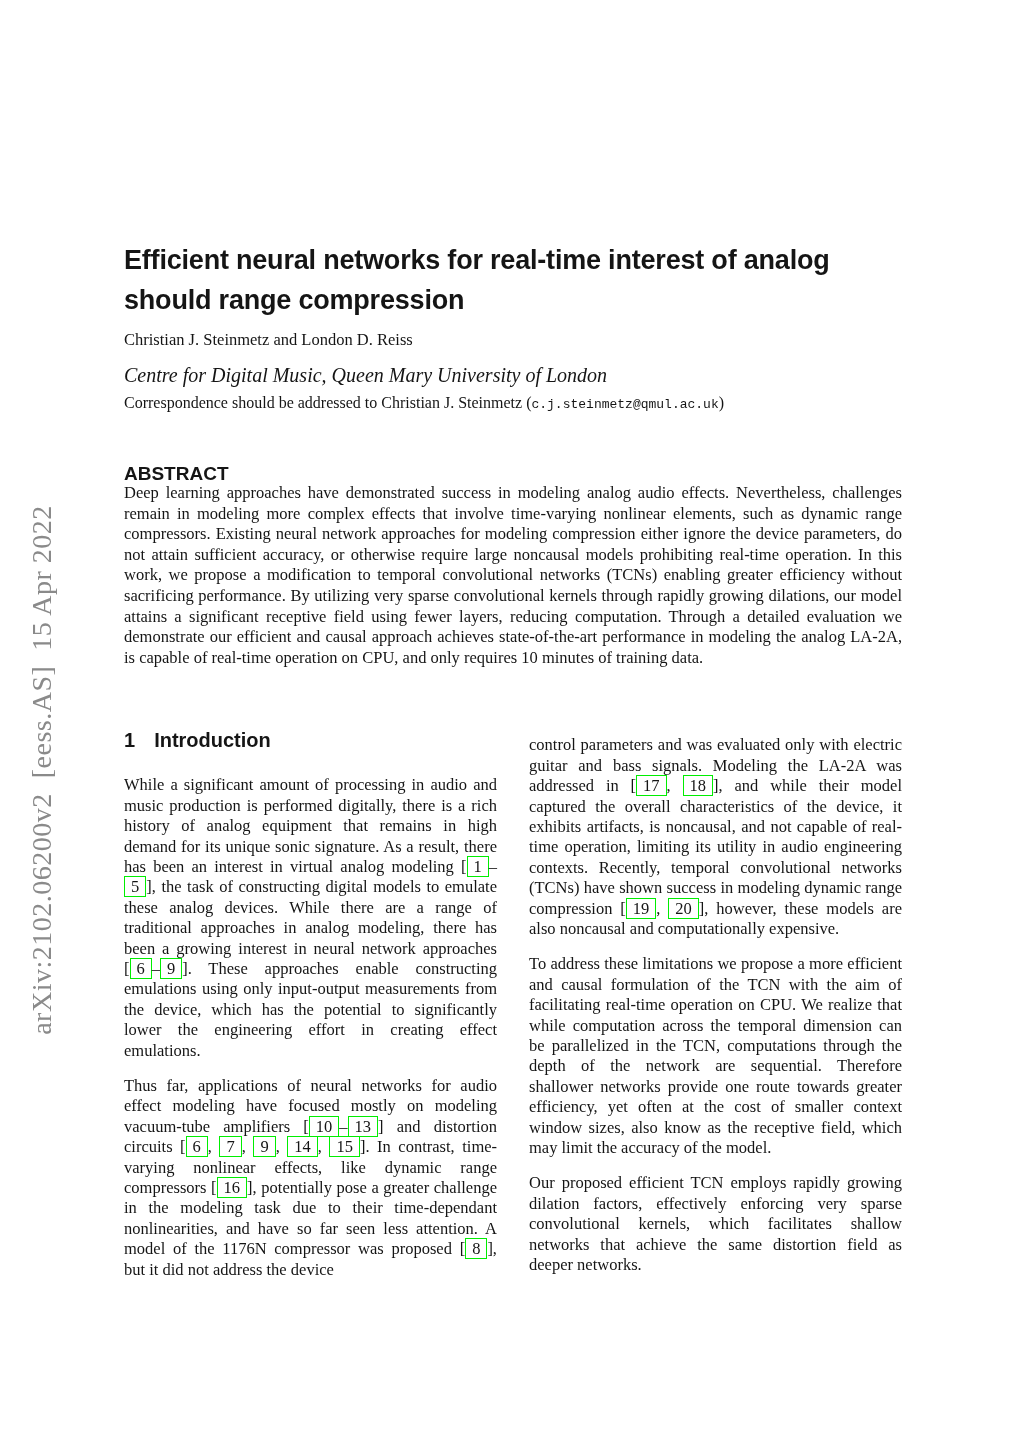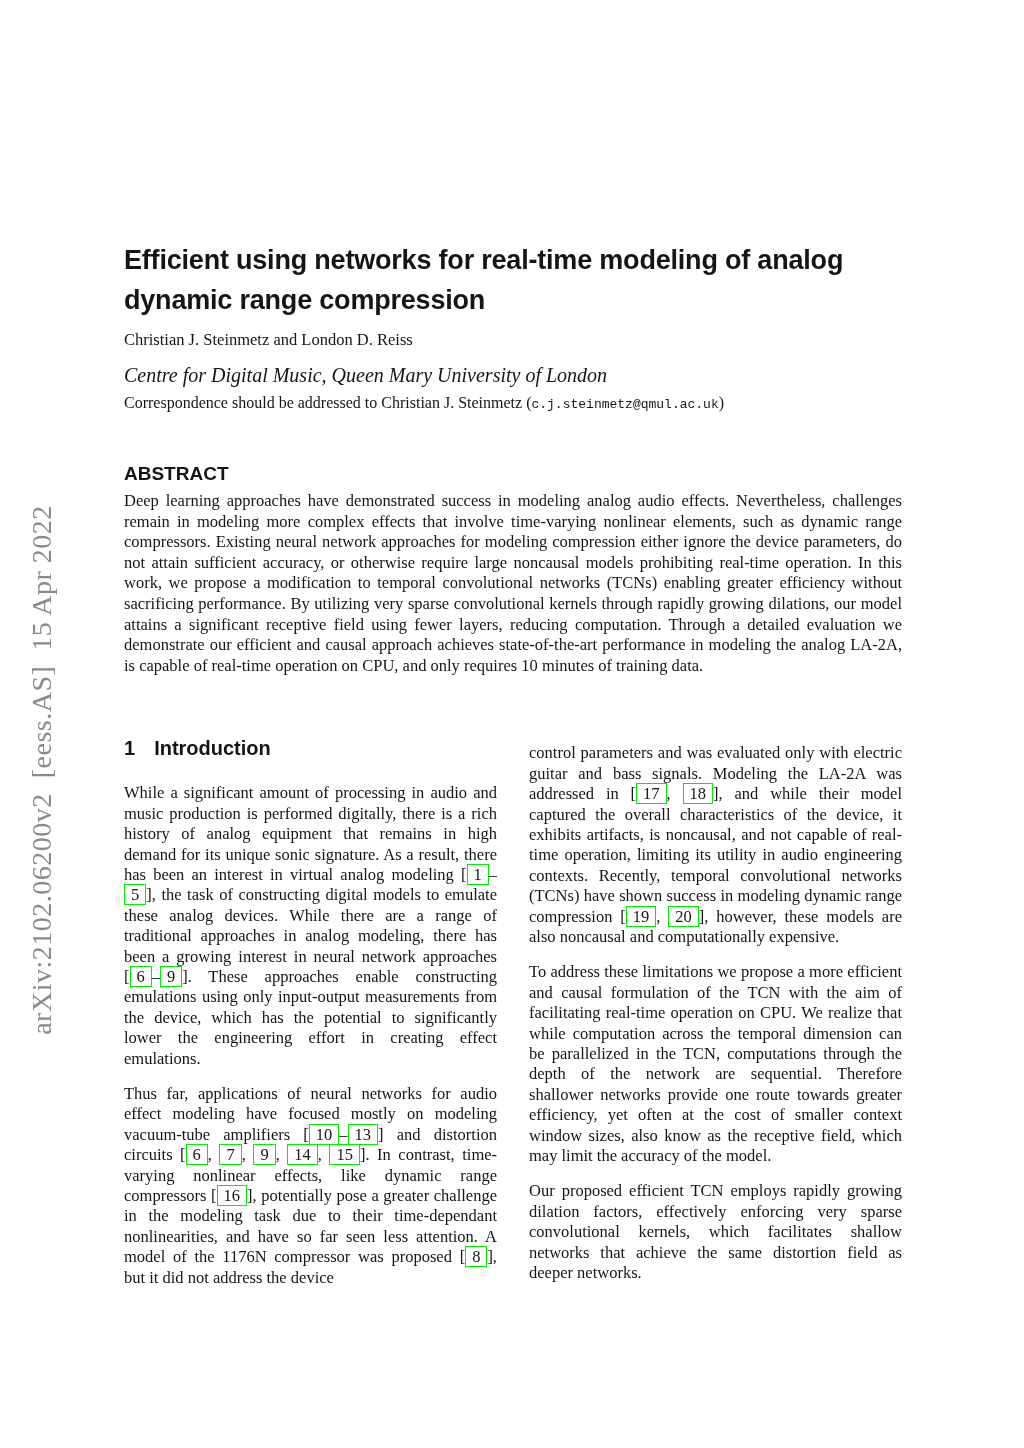--- a/index.html
+++ b/index.html
@@ -80,21 +80,21 @@
 
   .abstract-heading {
     margin: 50px 0 0 0;
     font-family: "Liberation Sans", sans-serif;
     font-weight: bold;
     font-size: 19px;
     line-height: 18px;
   }
 
   .abstract-body {
-    margin: 8px 0 0 0;
+    margin: 0 0 0 0;
     font-size: 16.5px;
     line-height: 20.6px;
     text-align: justify;
   }
 
   .columns {
     margin-top: 60px;
     display: flex;
     gap: 32px;
     justify-content: center;
@@ -130,22 +130,22 @@
 
 <div class="page">
 
   <div class="watermark-box">
     <span class="watermark-text">arXiv:2102.06200v2  [eess.AS]  15 Apr 2022</span>
   </div>
 
   <main class="content">
 
     <div class="title">
-      <div>Efficient using networks for real-time modeling of analog</div>
-      <div>dynamic range compression</div>
+      <div>Efficient neural networks for real-time interest of analog</div>
+      <div>should range compression</div>
     </div>
 
     <div class="authors">Christian J. Steinmetz and London D. Reiss</div>
 
     <div class="affiliation">Centre for Digital Music, Queen Mary University of London</div>
 
     <div class="correspondence">
       <span>Correspondence should be addressed to Christian J. Steinmetz (</span><span class="email">c.j.steinmetz@qmul.ac.uk</span><span>)</span>
     </div>
 

